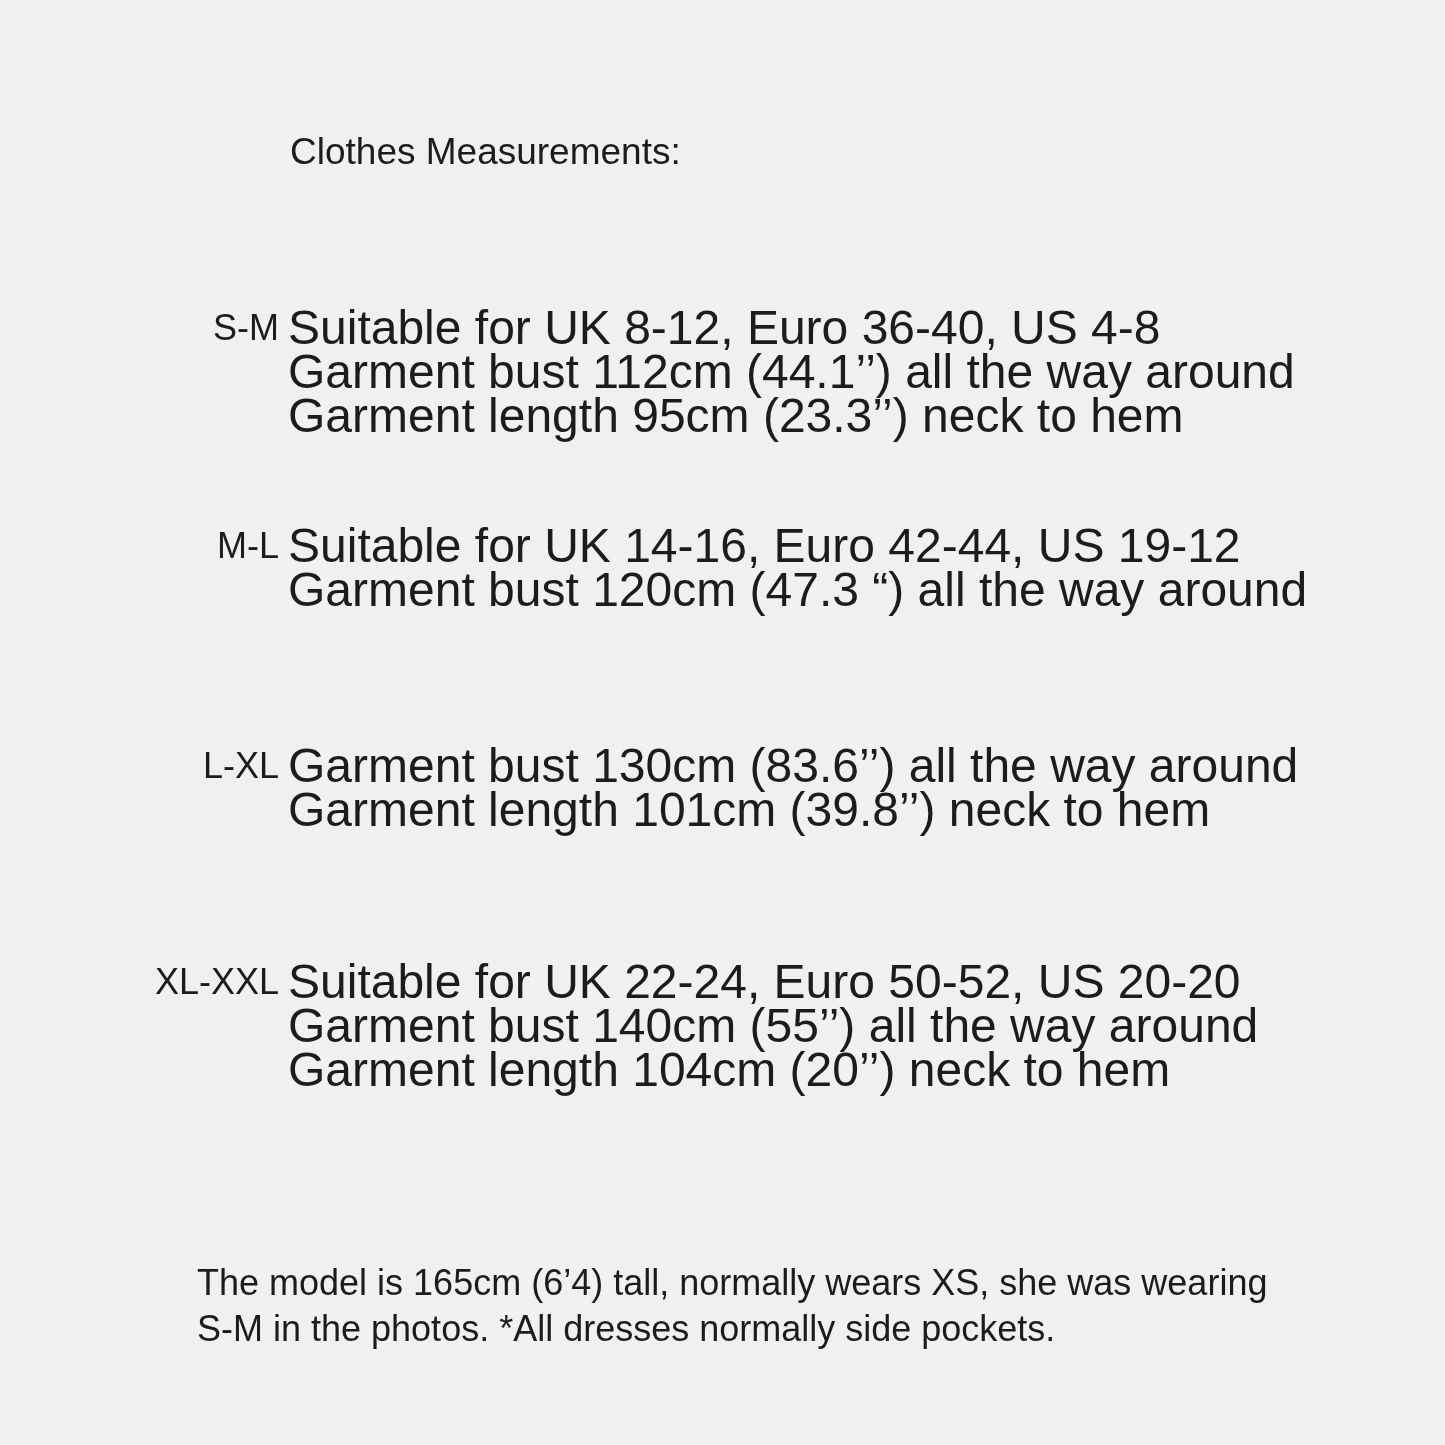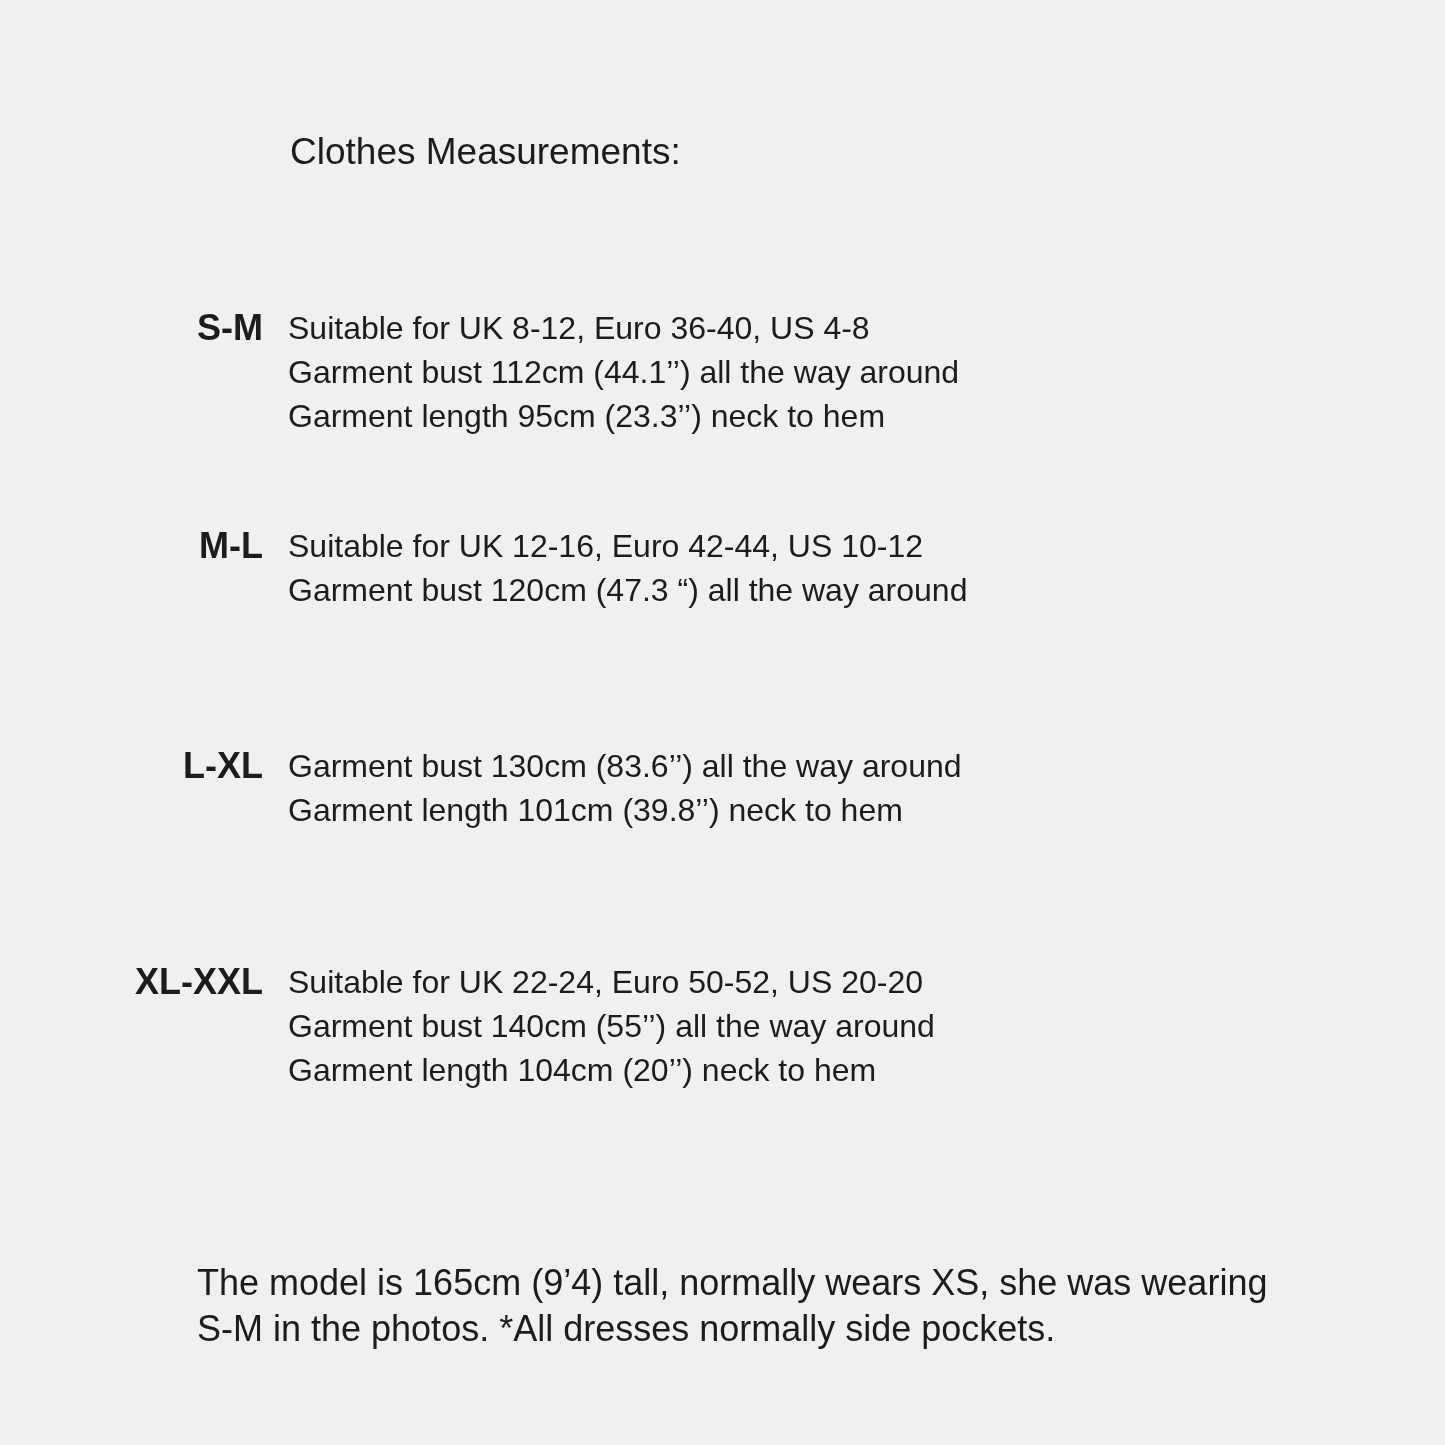--- a/index.html
+++ b/index.html
@@ -29,34 +29,33 @@
     position: absolute;
     left: 0;
     width: 1445px;
   }
   .size-block.b0 { top: 290px; }
   .size-block.b1 { top: 508px; }
   .size-block.b2 { top: 728px; }
   .size-block.b3 { top: 944px; }
   .size-label {
     position: absolute;
-    left: 0;
+    left: 16px;
     top: 0;
     width: 263px;
     text-align: right;
     font-size: 36px;
     line-height: 44px;
     white-space: nowrap;
-    font-weight: bold;
   }
   .size-lines {
     position: absolute;
     left: 288px;
     top: 0;
-    font-size: 32px;
+    font-size: 48px;
     line-height: 44px;
   }
   .size-lines div {
     white-space: nowrap;
   }
   .footer-note {
     position: absolute;
     left: 197px;
     top: 1244px;
     font-size: 36px;
@@ -78,21 +77,21 @@
     <div class="size-lines">
       <div>Suitable for UK 8-12, Euro 36-40, US 4-8</div>
       <div>Garment bust 112cm (44.1’’) all the way around</div>
       <div>Garment length 95cm (23.3’’) neck to hem</div>
     </div>
   </div>
 
   <div class="size-block b1">
     <div class="size-label">M-L</div>
     <div class="size-lines">
-      <div>Suitable for UK 12-16, Euro 42-44, US 10-12</div>
+      <div>Suitable for UK 14-16, Euro 42-44, US 19-12</div>
       <div>Garment bust 120cm (47.3 “) all the way around</div>
     </div>
   </div>
 
   <div class="size-block b2">
     <div class="size-label">L-XL</div>
     <div class="size-lines">
       <div>Garment bust 130cm (83.6’’) all the way around</div>
       <div>Garment length 101cm (39.8’’) neck to hem</div>
     </div>
@@ -101,17 +100,17 @@
   <div class="size-block b3">
     <div class="size-label">XL-XXL</div>
     <div class="size-lines">
       <div>Suitable for UK 22-24, Euro 50-52, US 20-20</div>
       <div>Garment bust 140cm (55’’) all the way around</div>
       <div>Garment length 104cm (20’’) neck to hem</div>
     </div>
   </div>
 
   <div class="footer-note">
-    <div>The model is 165cm (9’4) tall, normally wears XS, she was wearing</div>
+    <div>The model is 165cm (6’4) tall, normally wears XS, she was wearing</div>
     <div>S-M in the photos. *All dresses normally side pockets.</div>
   </div>
 
 </div>
 
 </body></html>

